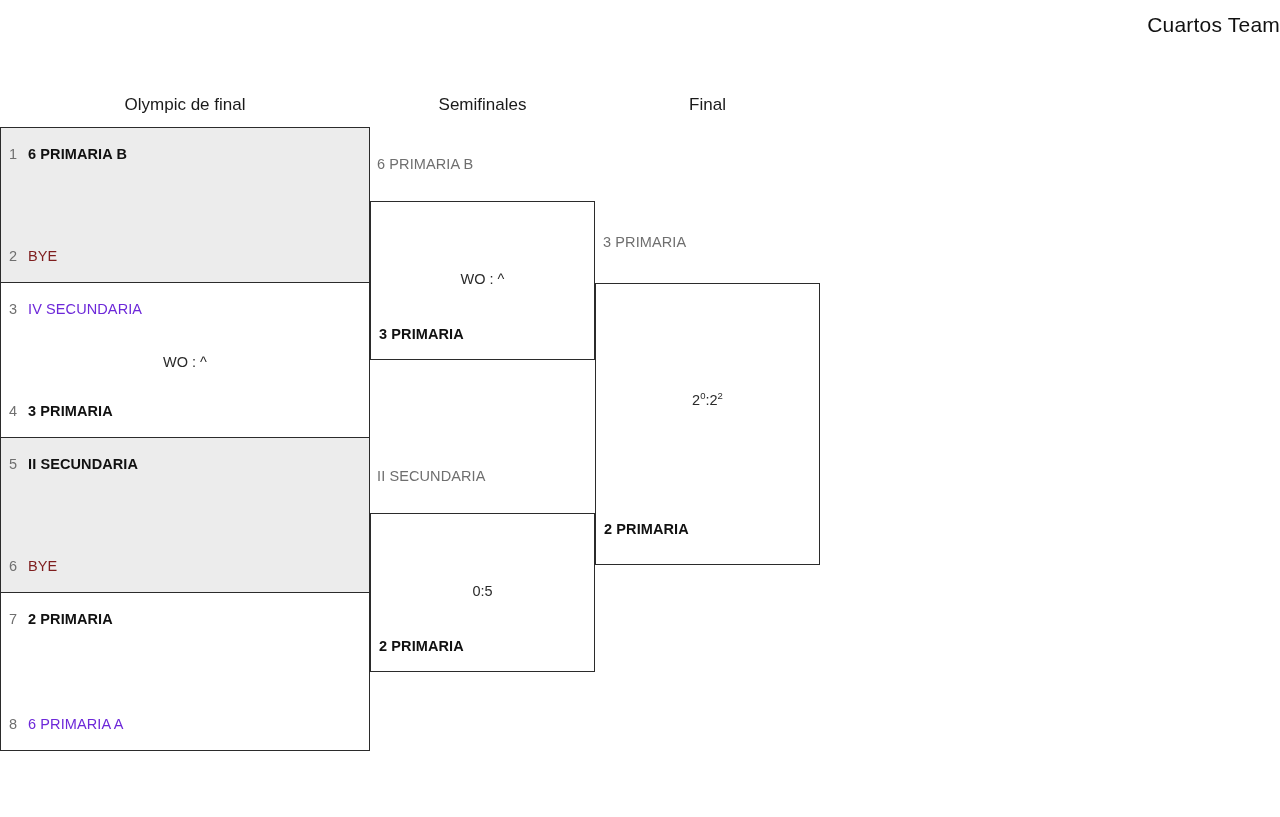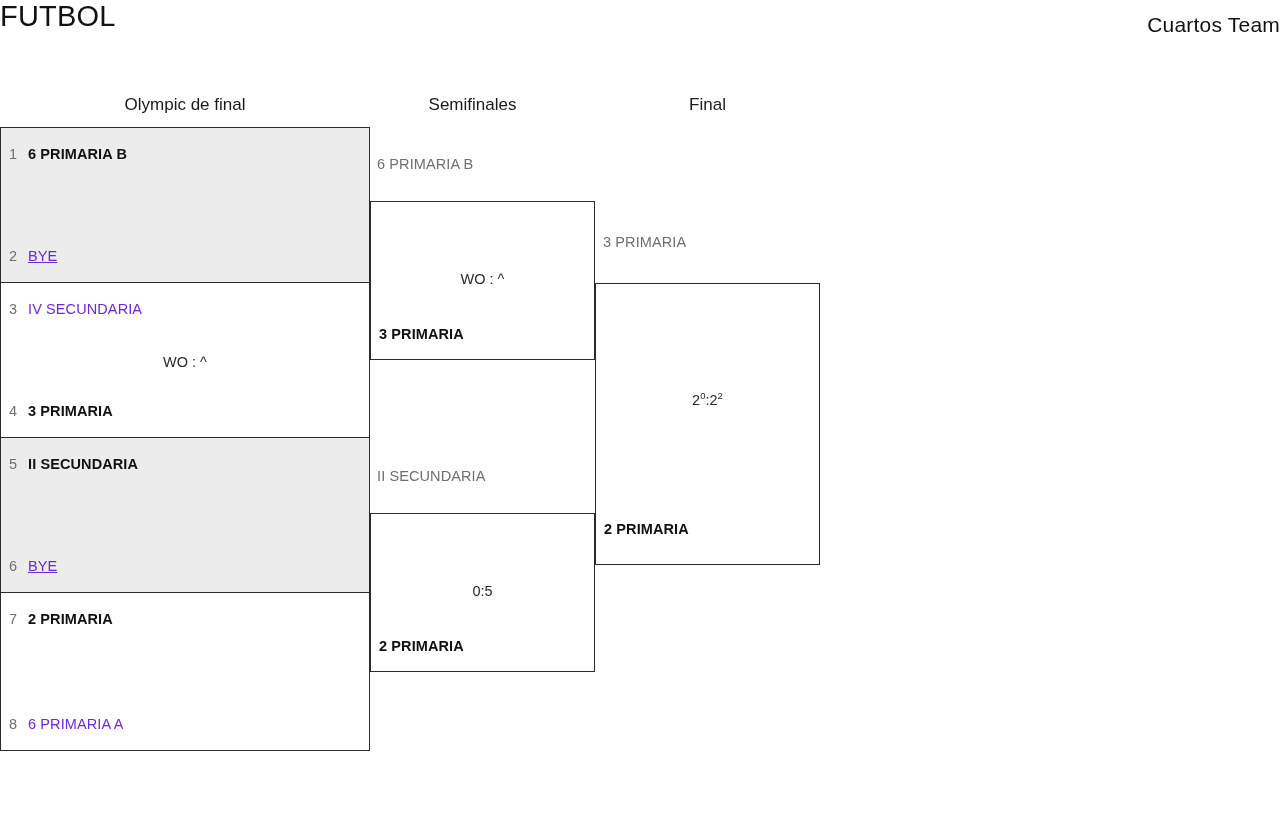--- a/index.html
+++ b/index.html
@@ -37,21 +37,21 @@
   
   .round-header {
     position: absolute;
     font-size: 17px;
     font-weight: 400;
     color: #1a1a1a;
     white-space: nowrap;
     text-align: center;
   }
   .rh-qf   { left: 0px;   top: 95px; width: 370px; }
-  .rh-sf   { left: 360px; top: 95px; width: 225px; }
+  .rh-sf   { left: 370px; top: 95px; width: 225px; }
   .rh-fin  { left: 595px; top: 95px; width: 225px; }
 
   
   .match {
     position: absolute;
     border: 1px solid #2b2b2b;
     background: #ffffff;
   }
   .match.shaded { background: #ececec; }
 
@@ -78,21 +78,21 @@
     display: inline-block;
     width: 19px;
     color: #6f6f6f;
     font-weight: 400;
     font-size: 14.5px;
     flex: none;
   }
   .team { color: #6f6f6f; font-weight: 400; letter-spacing: 0.1px; }
   .team.winner { color: #111111; font-weight: 700; }
   .team.loser  { color: #6d28d9; font-weight: 400; }
-  .team.bye    { color: #6d28d9; font-weight: 400; text-decoration: underline; }
+  .team.bye    { color: #7f1d1d; font-weight: 400; }
 
   .score {
     position: absolute;
     left: 0; right: 0;
     text-align: center;
     font-size: 14.5px;
     color: #2a2a2a;
     white-space: nowrap;
   }
   .score sup { font-size: 9.5px; vertical-align: super; line-height: 0; }
@@ -121,21 +121,20 @@
   .fin .slot.bottom { bottom: 26px; }
   .fin .score { top: 108px; }
 
 </style>
 </head>
 <body>
 
 <div id="root">
 
   <div class="title-block">
-    <div class="title-line">FUTBOL</div>
   </div>
   <div class="brand">Cuartos Team</div>
 
   <div class="round-header rh-qf">Olympic de final</div>
   <div class="round-header rh-sf">Semifinales</div>
   <div class="round-header rh-fin">Final</div>
 
   <div class="match qf qf-1 shaded">
     <div class="slot top">
       <span class="seed">1</span>

